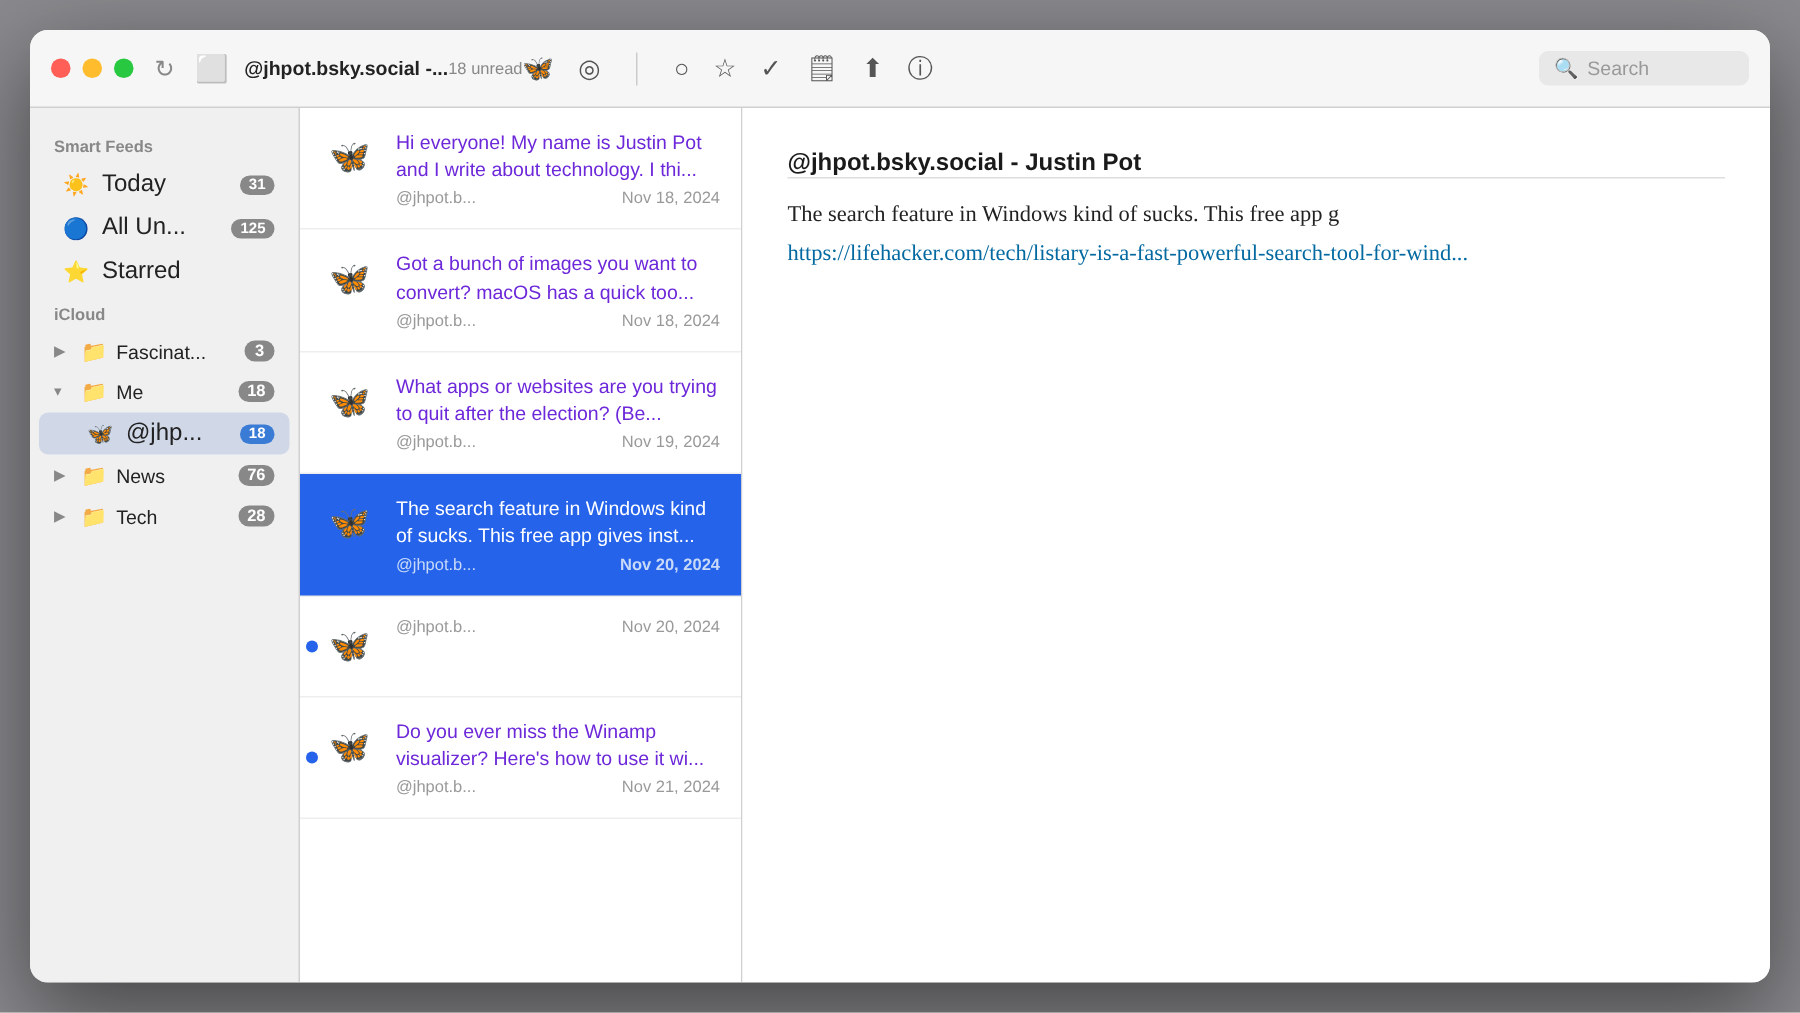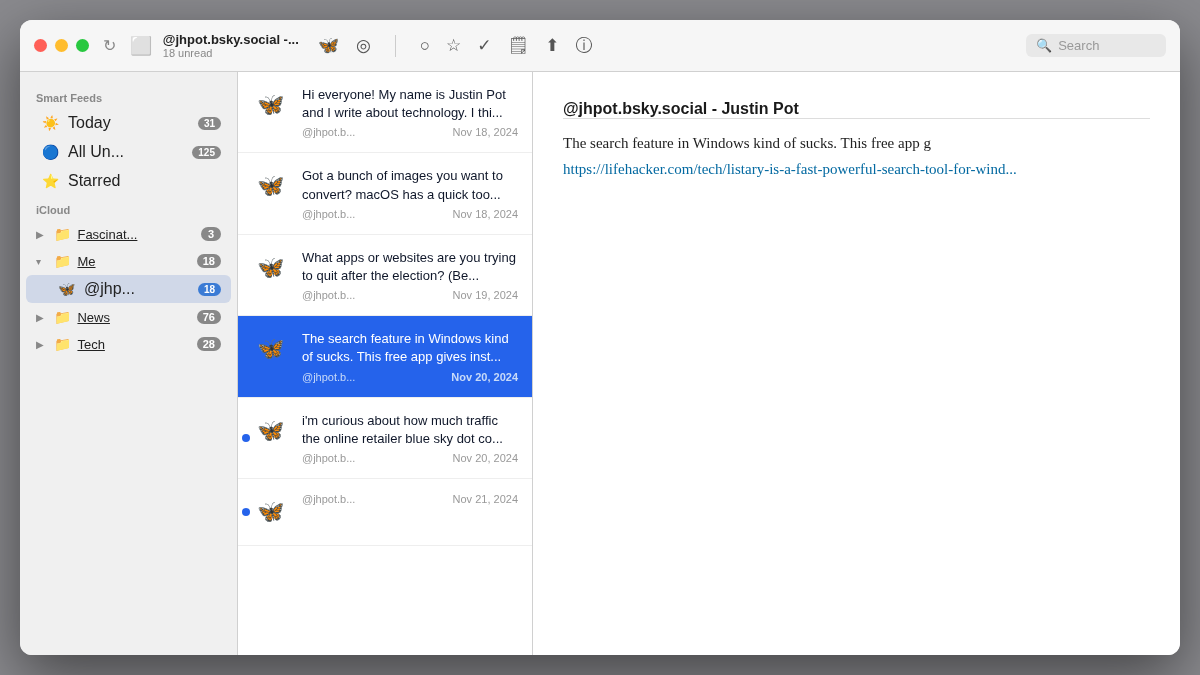--- a/index.html
+++ b/index.html
@@ -61,22 +61,22 @@
       margin-right: 10px;
     }
     .titlebar-center {
       display: flex;
       align-items: center;
       flex: 1;
       gap: 0;
     }
     .feed-title-area {
       display: flex;
-      flex-direction: column;
-      margin-right: 20px;
+      flex-direction: row;
+      align-items: center;
     }
     .feed-title {
       font-size: 13px;
       font-weight: 600;
       color: #222;
     }
     .feed-subtitle {
       font-size: 11px;
       color: #888;
     }
@@ -108,21 +108,21 @@
       color: #999;
     }
     
     .main-content {
       display: flex;
       flex: 1;
       overflow: hidden;
     }
     
     .sidebar {
-      width: 218px;
+      width: 180px;
       background: #f0f0f0;
       border-right: 1px solid #d0d0d0;
       overflow-y: auto;
       flex-shrink: 0;
       padding-top: 12px;
     }
     .sidebar-section-label {
       font-size: 11px;
       font-weight: 700;
       color: #888;
@@ -180,21 +180,20 @@
       width: 12px;
     }
     .folder-icon {
       font-size: 14px;
       color: #4a90d9;
     }
     .folder-label {
       font-size: 13px;
       color: #222;
       flex: 1;
-      text-decoration: underline;
     }
     .folder-badge {
       background: #888;
       color: #fff;
       font-size: 11px;
       font-weight: 600;
       border-radius: 10px;
       padding: 1px 6px;
       min-width: 20px;
       text-align: center;
@@ -248,21 +247,21 @@
     }
     .article-item.selected .article-avatar .butterfly {
       color: #a8c8f8;
     }
     .article-body {
       flex: 1;
       min-width: 0;
     }
     .article-text {
       font-size: 13px;
-      color: #0f172a;
+      color: #6d28d9;
       line-height: 1.4;
       margin-bottom: 4px;
       display: -webkit-box;
       -webkit-line-clamp: 3;
       -webkit-box-orient: vertical;
       overflow: hidden;
     }
     .article-item.selected .article-text {
       color: #fff;
     }
@@ -451,33 +450,33 @@
             <span class="article-date">Nov 20, 2024</span>
           </div>
         </div>
       </div>
 
       <div class="article-item unread-dot">
         <div class="article-avatar">
             <span class="butterfly">🦋</span>
           </div>
         <div class="article-body">
-          <div class="article-text">i'm curious about how much traffic the online retailer blue sky dot co...</div>
           <div class="article-meta">
             <span>@jhpot.b...</span>
             <span class="article-date">Nov 20, 2024</span>
           </div>
         </div>
       </div>
 
       <div class="article-item unread-dot">
         <div class="article-avatar">
             <span class="butterfly">🦋</span>
           </div>
         <div class="article-body">
+          <div class="article-text">Do you ever miss the Winamp visualizer? Here's how to use it wi...</div>
           <div class="article-meta">
             <span>@jhpot.b...</span>
             <span class="article-date">Nov 21, 2024</span>
           </div>
         </div>
       </div>
 
     </div>
 
     <div class="reading-pane">

